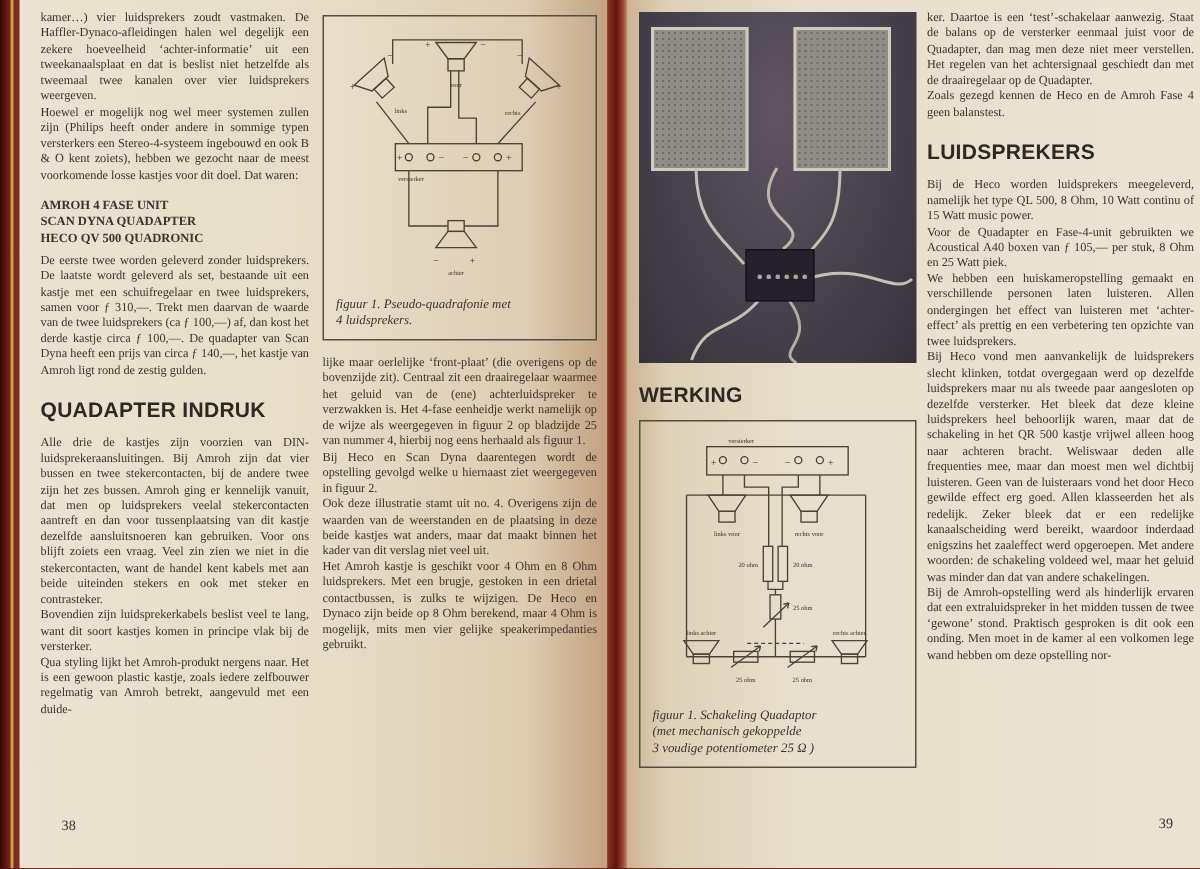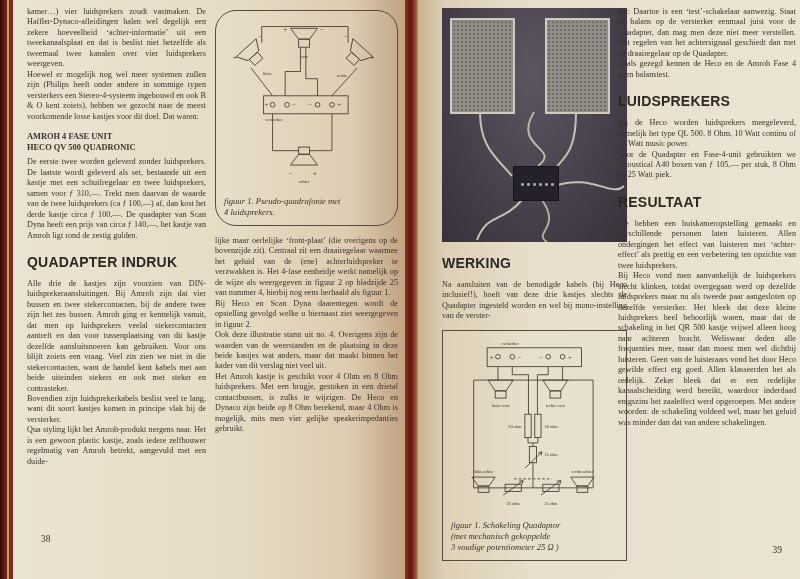--- a/index.html
+++ b/index.html
@@ -9,32 +9,32 @@
         background:linear-gradient(to right,#2e0907,#6f1d17 40%,#8e2a22);}
   .cover-line{position:absolute;left:7px;top:0;width:2px;height:579px;background:#c9b544;opacity:.9;}
   .page{position:absolute;top:0;height:579px;}
   .page-left{left:13px;width:392px;background:linear-gradient(to right,#ebe3d1,#e6dcc6 55%,#ddccb1 86%,#c1a281);}
   .spine{position:absolute;left:405px;top:0;width:13px;height:579px;
         background:linear-gradient(to right,#8a3322,#5e150f 45%,#96442e 78%,#bf8968);}
   .page-right{left:418px;width:382px;background:linear-gradient(to right,#ccb392 0%,#ddd0b6 7%,#e7decb 30%,#ece4d3);}
   .col{position:absolute;top:0;}
   .col-l1{left:14px;top:7px;width:179px;}
   .col-l2{left:202px;top:8px;width:183px;}
-  .col-r1{left:8px;top:8px;width:185px;margin-left:16px;}
+  .col-r1{left:8px;top:8px;width:185px;}
   .col-r2{left:200px;top:7px;width:178px;}
   p.body{margin:0;font-size:8.2px;line-height:10.45px;text-align:justify;}
   h2.head{font-family:"Liberation Sans","DejaVu Sans",sans-serif;font-weight:bold;font-size:14px;
         color:#2c2822;margin:13px 0 9px;letter-spacing:.2px;}
   .prodlist{font-weight:bold;font-size:8.4px;line-height:11.2px;margin:9px 0 4px;}
   .figbox{border:1px solid #554c41;padding:6px 8px 7px;background:rgba(255,255,255,0.04);}
-  .fig1box{margin:2px 0 10px;border-radius:21px;}
+  .fig1box{margin:2px 0 10px;}
   .fig2box{margin:8px 0 0;}
   .caption{font-style:italic;font-size:8.6px;line-height:11px;margin-top:3px;}
   .pagenum{position:absolute;font-size:9.5px;}
-  .pagenum-left{left:28px;top:534px;}
+  .pagenum-left{left:28px;top:546px;}
   .pagenum-right{right:18px;top:545px;}
   svg .wire{stroke:#4a4238;stroke-width:1;fill:none;}
   svg .dash{stroke:#4a4238;stroke-width:1;fill:none;stroke-dasharray:3,2.2;}
   svg text{font-family:"Liberation Serif",serif;fill:#3a332b;}
   svg .lbl{font-size:4.8px;}
   svg .sign{font-size:7.5px;}
   
   .photo{position:relative;width:185px;height:234px;overflow:hidden;
         background:radial-gradient(ellipse at 50% 28%,#5d5662,#453f4a 62%,#37313a);}
   .speaker{position:absolute;top:10px;width:61px;height:92px;border:2px solid #cfcabd;
@@ -53,20 +53,21 @@
   <div class="cover-strip">
     <div class="cover-line"></div>
   </div>
 
   <div class="page page-left">
     <div class="col col-l1">
       <p class="body">kamer…) vier luidsprekers zoudt vastmaken. De Haffler-Dynaco-afleidingen halen wel degelijk een zekere hoeveelheid ‘achter-informatie’ uit een tweekanaalsplaat en dat is beslist niet hetzelfde als tweemaal twee kanalen over vier luidsprekers weergeven.</p>
       <p class="body">Hoewel er mogelijk nog wel meer systemen zullen zijn (Philips heeft onder andere in sommige typen versterkers een Stereo-4-systeem ingebouwd en ook B &amp; O kent zoiets), hebben we gezocht naar de meest voorkomende losse kastjes voor dit doel. Dat waren:</p>
       <div class="prodlist">
         <div>AMROH 4 FASE UNIT</div>
+        <div>SCAN DYNA QUADAPTER</div>
         <div>HECO QV 500 QUADRONIC</div>
       </div>
       <p class="body">De eerste twee worden geleverd zonder luidsprekers. De laatste wordt geleverd als set, bestaande uit een kastje met een schuifregelaar en twee luidsprekers, samen voor ƒ 310,—. Trekt men daarvan de waarde van de twee luidsprekers (ca ƒ 100,—) af, dan kost het derde kastje circa ƒ 100,—. De quadapter van Scan Dyna heeft een prijs van circa ƒ 140,—, het kastje van Amroh ligt rond de zestig gulden.</p>
       <h2 class="head">QUADAPTER INDRUK</h2>
       <p class="body">Alle drie de kastjes zijn voorzien van DIN-luidsprekeraansluitingen. Bij Amroh zijn dat vier bussen en twee stekercontacten, bij de andere twee zijn het zes bussen. Amroh ging er kennelijk vanuit, dat men op luidsprekers veelal stekercontacten aantreft en dan voor tussenplaatsing van dit kastje dezelfde aansluitsnoeren kan gebruiken. Voor ons blijft zoiets een vraag. Veel zin zien we niet in die stekercontacten, want de handel kent kabels met aan beide uiteinden stekers en ook met steker en contrasteker.</p>
       <p class="body">Bovendien zijn luidsprekerkabels beslist veel te lang, want dit soort kastjes komen in principe vlak bij de versterker.</p>
       <p class="body">Qua styling lijkt het Amroh-produkt nergens naar. Het is een gewoon plastic kastje, zoals iedere zelfbouwer regelmatig van Amroh betrekt, aangevuld met een duide-</p>
     </div>
 
     <div class="col col-l2">
@@ -147,21 +148,20 @@
           <path d="M92,104 C70,140 120,140 96,158" stroke="#bdb7a9" stroke-width="2" fill="none"></path>
           <path d="M80,192 C60,215 45,205 35,232" stroke="#c6c0b2" stroke-width="2" fill="none"></path>
           <path d="M112,178 C150,165 170,190 182,178" stroke="#c6c0b2" stroke-width="2" fill="none"></path>
           <path d="M100,192 C120,220 90,225 105,234" stroke="#b3ada0" stroke-width="2" fill="none"></path>
         </svg>
         <div class="adapter">
           <div class="adapter-knobs"></div>
         </div>
       </div>
       <h2 class="head">WERKING</h2>
-      <p class="body">Na aansluiten van de benodigde kabels (bij Heco inclusief!), hoeft van deze drie kastjes slechts de Quadapter ingesteld worden en wel bij mono-instelling van de verster-</p>
       <div class="figbox fig2box">
         <svg width="163" height="176" viewBox="0 0 181 196">
           <text class="lbl" x="56" y="9">versterker</text>
           <rect class="wire" x="40" y="12" width="105" height="21"></rect>
           <circle class="wire" cx="52" cy="22" r="2.6"></circle>
           <circle class="wire" cx="68" cy="22" r="2.6"></circle>
           <circle class="wire" cx="108" cy="22" r="2.6"></circle>
           <circle class="wire" cx="124" cy="22" r="2.6"></circle>
           <text class="sign" x="43" y="26">+</text>
           <text class="sign" x="74" y="26">−</text>
@@ -216,20 +216,20 @@
         </div>
       </div>
     </div>
 
     <div class="col col-r2">
       <p class="body">ker. Daartoe is een ‘test’-schakelaar aanwezig. Staat de balans op de versterker eenmaal juist voor de Quadapter, dan mag men deze niet meer verstellen. Het regelen van het achtersignaal geschiedt dan met de draairegelaar op de Quadapter.</p>
       <p class="body">Zoals gezegd kennen de Heco en de Amroh Fase 4 geen balanstest.</p>
       <h2 class="head">LUIDSPREKERS</h2>
       <p class="body">Bij de Heco worden luidsprekers meegeleverd, namelijk het type QL 500, 8 Ohm, 10 Watt continu of 15 Watt music power.</p>
       <p class="body">Voor de Quadapter en Fase-4-unit gebruikten we Acoustical A40 boxen van ƒ 105,— per stuk, 8 Ohm en 25 Watt piek.</p>
-      <h2 class="head">RESULTAAT</h2>
       <p class="body">We hebben een huiskameropstelling gemaakt en verschillende personen laten luisteren. Allen ondergingen het effect van luisteren met ‘achter-effect’ als prettig en een verbetering ten opzichte van twee luidsprekers.</p>
       <p class="body">Bij Heco vond men aanvankelijk de luidsprekers slecht klinken, totdat overgegaan werd op dezelfde luidsprekers maar nu als tweede paar aangesloten op dezelfde versterker. Het bleek dat deze kleine luidsprekers heel behoorlijk waren, maar dat de schakeling in het QR 500 kastje vrijwel alleen hoog naar achteren bracht. Weliswaar deden alle frequenties mee, maar dan moest men wel dichtbij luisteren. Geen van de luisteraars vond het door Heco gewilde effect erg goed. Allen klasseerden het als redelijk. Zeker bleek dat er een redelijke kanaalscheiding werd bereikt, waardoor inderdaad enigszins het zaaleffect werd opgeroepen. Met andere woorden: de schakeling voldeed wel, maar het geluid was minder dan dat van andere schakelingen.</p>
+      <p class="body">Bij de Amroh-opstelling werd als hinderlijk ervaren dat een extraluidspreker in het midden tussen de twee ‘gewone’ stond. Praktisch gesproken is dit ook een onding. Men moet in de kamer al een volkomen lege wand hebben om deze opstelling nor-</p>
     </div>
 
     <div class="pagenum pagenum-right">39</div>
   </div>
 </div>
 
 </body></html>

